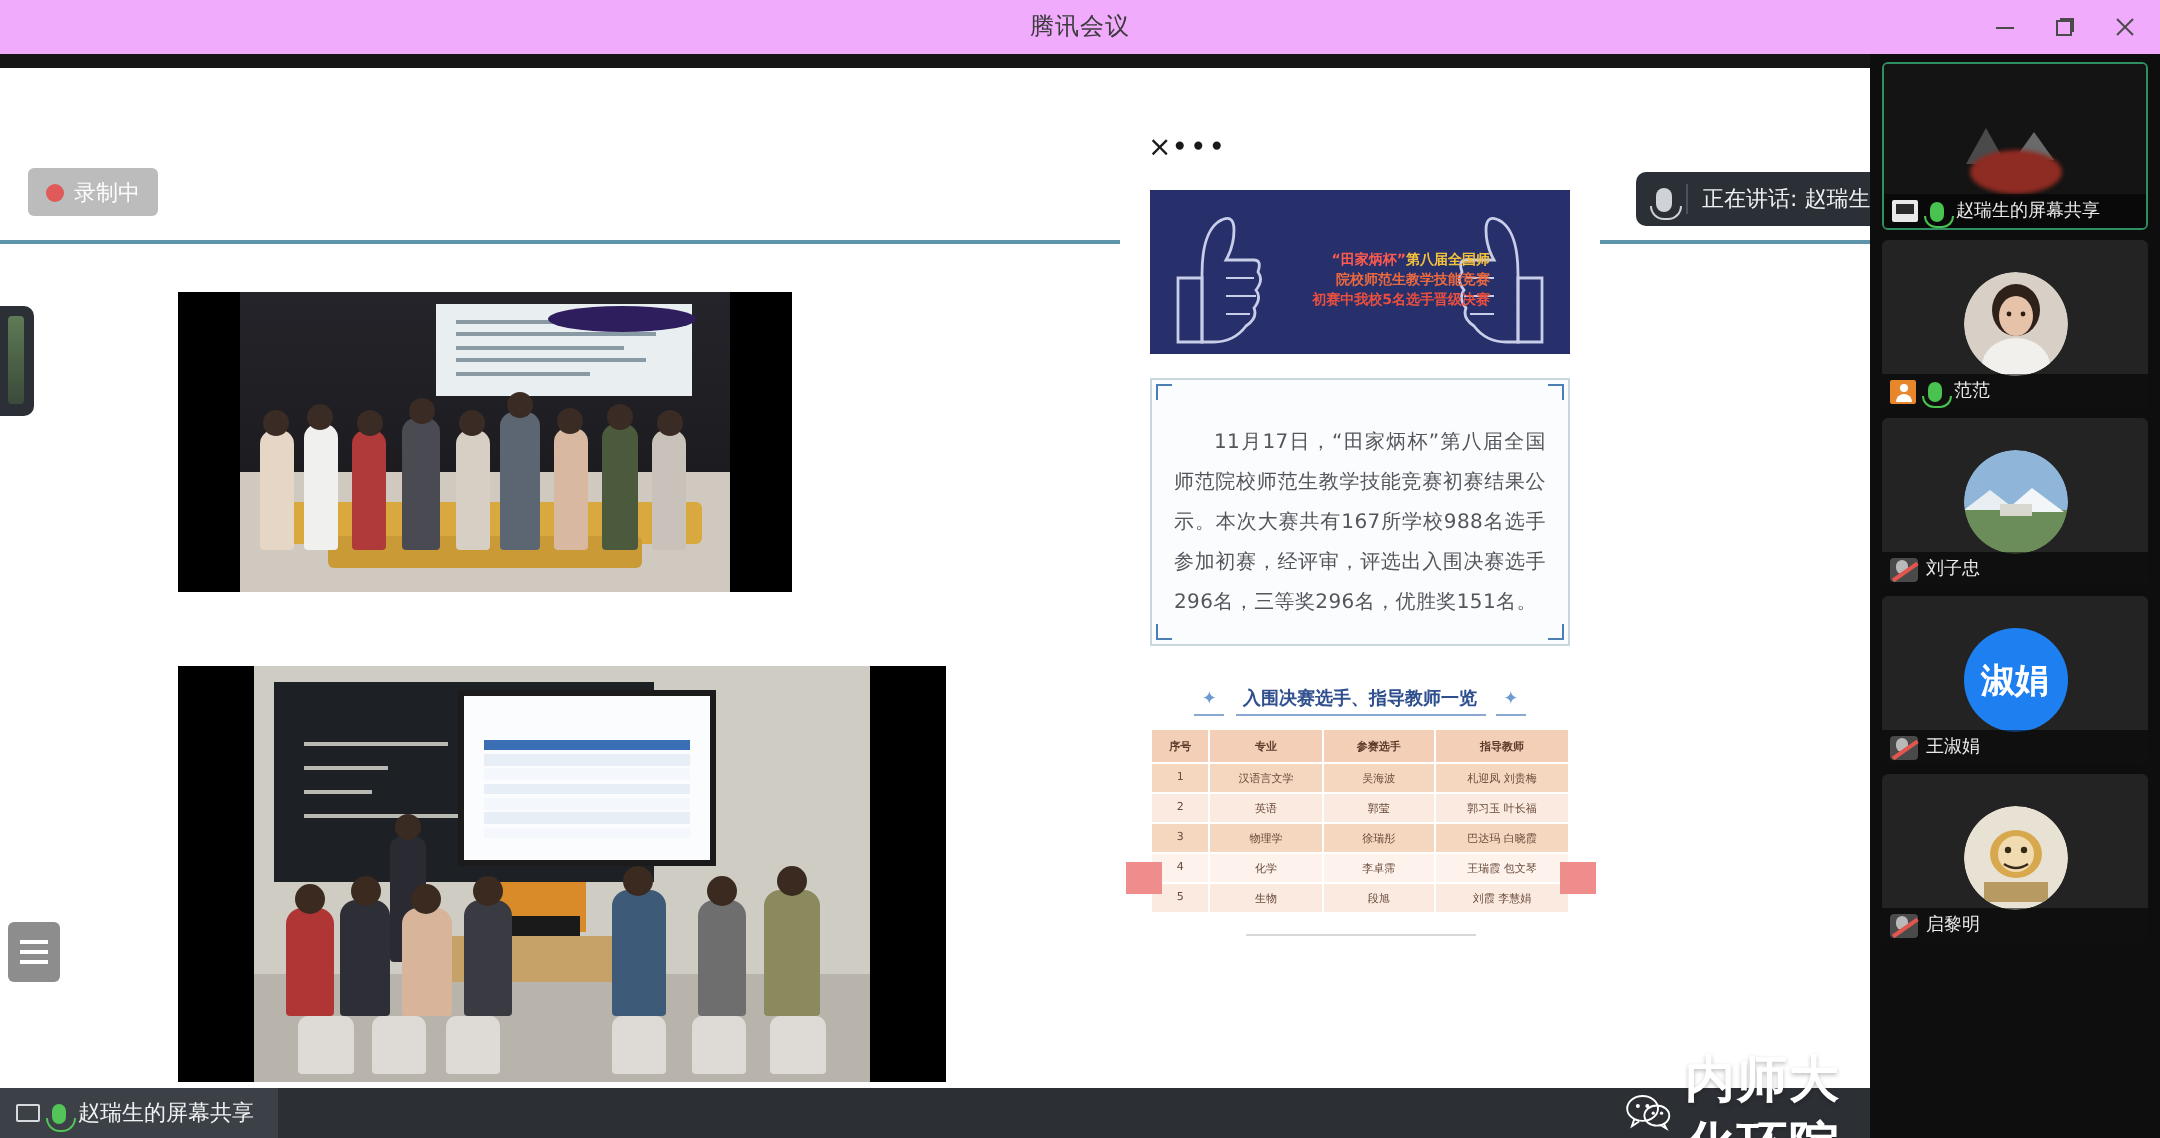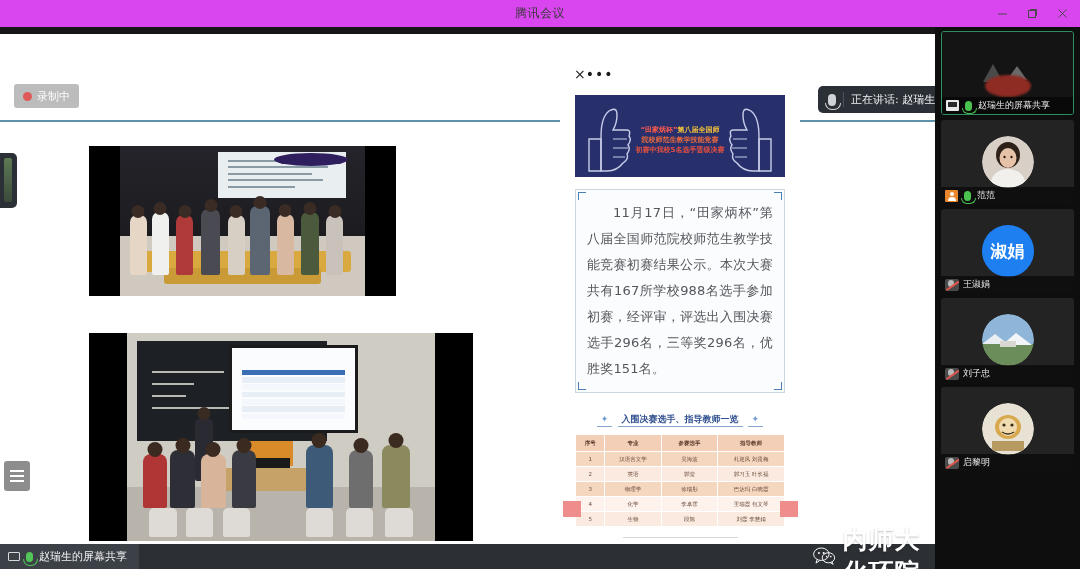--- a/index.html
+++ b/index.html
@@ -3,21 +3,21 @@
 <meta charset="utf-8">
 <style>
   * { margin:0; padding:0; box-sizing:border-box; }
   html,body{ width:1080px; height:569px; overflow:hidden; background:#fff;
              font-family:"DejaVu Sans","Liberation Sans",sans-serif; }
 
   .app { position:relative; width:1080px; height:569px; background:#ffffff; }
 
   
   .titlebar{ position:absolute; left:0; top:0; width:1080px; height:27px;
-             background:#d946ef; display:flex; align-items:center; }
+             background:#f0abfc; display:flex; align-items:center; }
   .titlebar-title{ position:absolute; left:0; right:0; text-align:center;
                    font-size:12px; color:#3a3a3a; letter-spacing:.5px; }
   .winctrls{ position:absolute; right:4px; top:0; height:27px;
              display:flex; align-items:center; gap:2px; }
   .wb{ width:28px; height:24px; display:flex; align-items:center; justify-content:center;
        font-size:12px; color:#4a4a4a; line-height:1; }
   .wb svg{ display:block; }
 
   
   .stage{ position:absolute; left:0; top:27px; width:935px; height:542px;
@@ -106,29 +106,29 @@
   .ph-nav{ height:30px; display:flex; align-items:center; padding:0 14px; }
   .ph-close{ font-size:14px; color:#1a1a1a; line-height:1; }
   .ph-title{ flex:1; text-align:center; font-size:11px; color:#1a1a1a; }
   .ph-more{ font-size:14px; color:#1a1a1a; letter-spacing:1px; line-height:1; }
 
   .banner{ margin:6px 15px 0; height:82px; background:#27306b; position:relative; overflow:hidden; }
   .thumb{ position:absolute; top:8px; width:44px; height:70px; }
   .thumb svg{ width:100%; height:100%; }
   .thumb.l{ left:12px; } .thumb.r{ right:12px; transform:scaleX(-1); }
   .banner-txt{ position:absolute; left:50%; top:30px; transform:translateX(-50%);
-               text-align:center; width:130px; line-height:1.45; }
+               text-align:right; width:130px; line-height:1.45; }
   .banner-txt div{ font-size:7px; font-weight:bold; white-space:nowrap; }
   .bt1{ color:#f4c23a; } .bt2{ color:#e8683f; } .bt3{ color:#e84f3f; }
   .bt1 em{ color:#ff5a4d; font-style:normal; }
 
   .artbox{ margin:12px 15px 0; border:1px solid #c9d6de; background:#fbfcfd;
            padding:10px 11px; position:relative; }
-  .artbox p{ font-size:13px; color:#53565c; line-height:2.0; text-indent:2em;
-             text-align:justify; letter-spacing:.2px; }
+  .artbox p{ font-size:10px; color:#53565c; line-height:2.0; text-indent:2em;
+             text-align:justify; letter-spacing:.2px;margin-top:12px; }
   .corner{ position:absolute; width:8px; height:8px; border-color:#4a7fb5; }
   .c-tl{ left:2px; top:2px; border-left:1.5px solid #4a7fb5; border-top:1.5px solid #4a7fb5; }
   .c-tr{ right:2px; top:2px; border-right:1.5px solid #4a7fb5; border-top:1.5px solid #4a7fb5; }
   .c-bl{ left:2px; bottom:2px; border-left:1.5px solid #4a7fb5; border-bottom:1.5px solid #4a7fb5; }
   .c-br{ right:2px; bottom:2px; border-right:1.5px solid #4a7fb5; border-bottom:1.5px solid #4a7fb5; }
 
   .tbl-head{ margin:14px 0 8px; text-align:center; }
   .tbl-head span{ font-size:9px; color:#2f4f8f; font-weight:bold;
                   border-bottom:1px solid #8aa8cf; padding:0 4px 2px; }
   .tbl-head .spark{ color:#6e9ad4; font-size:9px; }
@@ -479,50 +479,50 @@
       </div>
       <div class="tile-foot">
         <span class="ic-host"></span>
         <span class="ic-mic"></span>
         <span class="nm">范范</span>
       </div>
     </div>
 
     <div class="tile">
       <div class="tile-body">
-        <div class="av-initial">淑娟</div>
-      </div>
-      <div class="tile-foot">
-        <span class="ic-mute"></span>
-        <span class="nm">王淑娟</span>
-      </div>
-    </div>
-
-    <div class="tile">
-      <div class="tile-body">
         <div class="avatar">
           <svg viewBox="0 0 52 52">
             <defs>
                 <clipPath id="c2">
                   <circle cx="26" cy="26" r="26"></circle>
                 </clipPath>
               </defs>
             <g clip-path="url(#c2)">
               <rect width="52" height="30" fill="#8fb6d8"></rect>
               <rect y="30" width="52" height="22" fill="#6b8d5a"></rect>
               <path d="M0 30 L13 20 L26 30 Z" fill="#e8eef2"></path>
               <path d="M20 31 L34 19 L50 31 Z" fill="#f2f6f8"></path>
               <rect x="18" y="27" width="16" height="6" fill="#d8d8d0"></rect>
             </g>
           </svg>
         </div>
       </div>
       <div class="tile-foot">
         <span class="ic-mute"></span>
         <span class="nm">刘子忠</span>
+      </div>
+    </div>
+
+    <div class="tile">
+      <div class="tile-body">
+        <div class="av-initial">淑娟</div>
+      </div>
+      <div class="tile-foot">
+        <span class="ic-mute"></span>
+        <span class="nm">王淑娟</span>
       </div>
     </div>
 
     <div class="tile">
       <div class="tile-body">
         <div class="avatar">
           <svg viewBox="0 0 52 52">
             <defs>
                 <clipPath id="c3">
                   <circle cx="26" cy="26" r="26"></circle>

